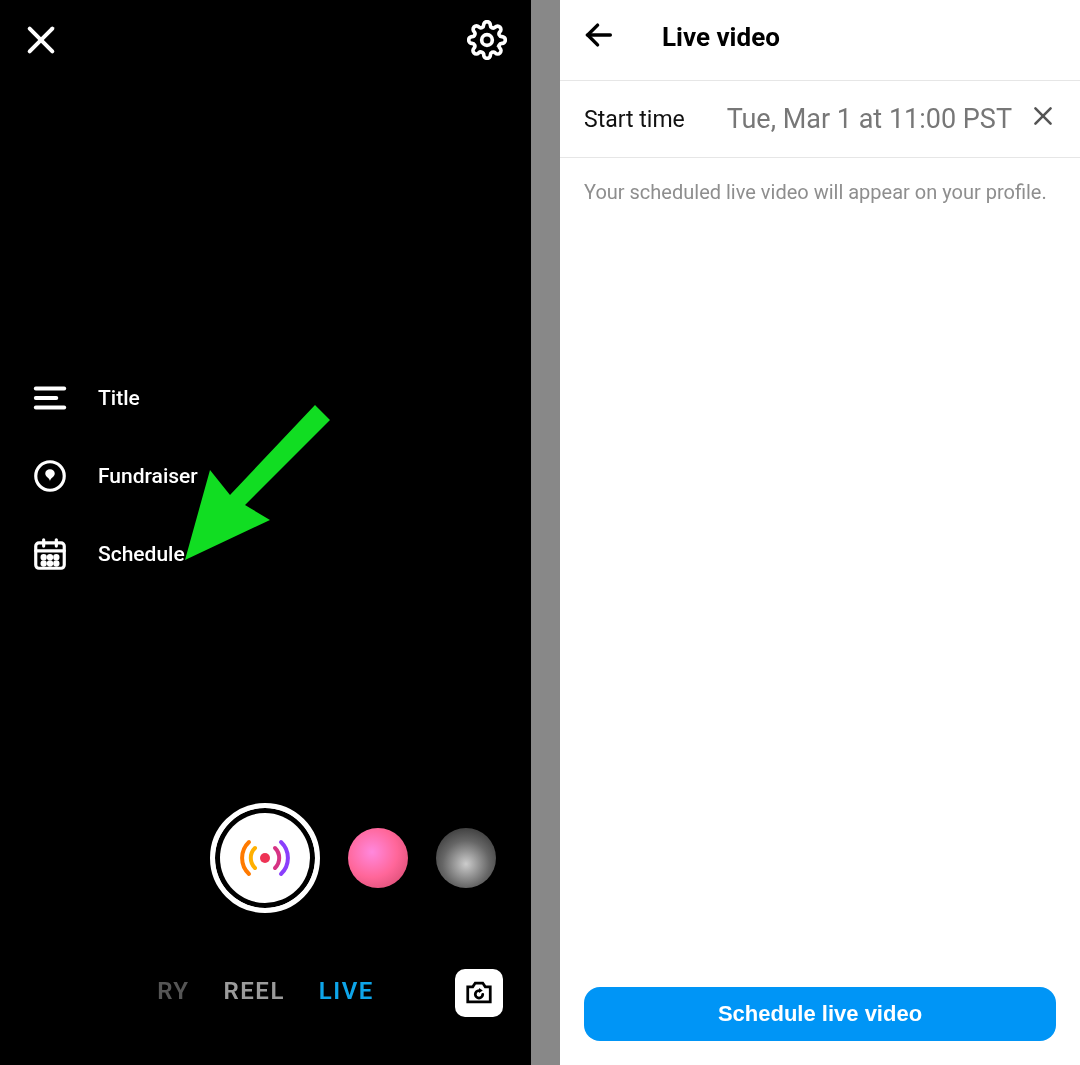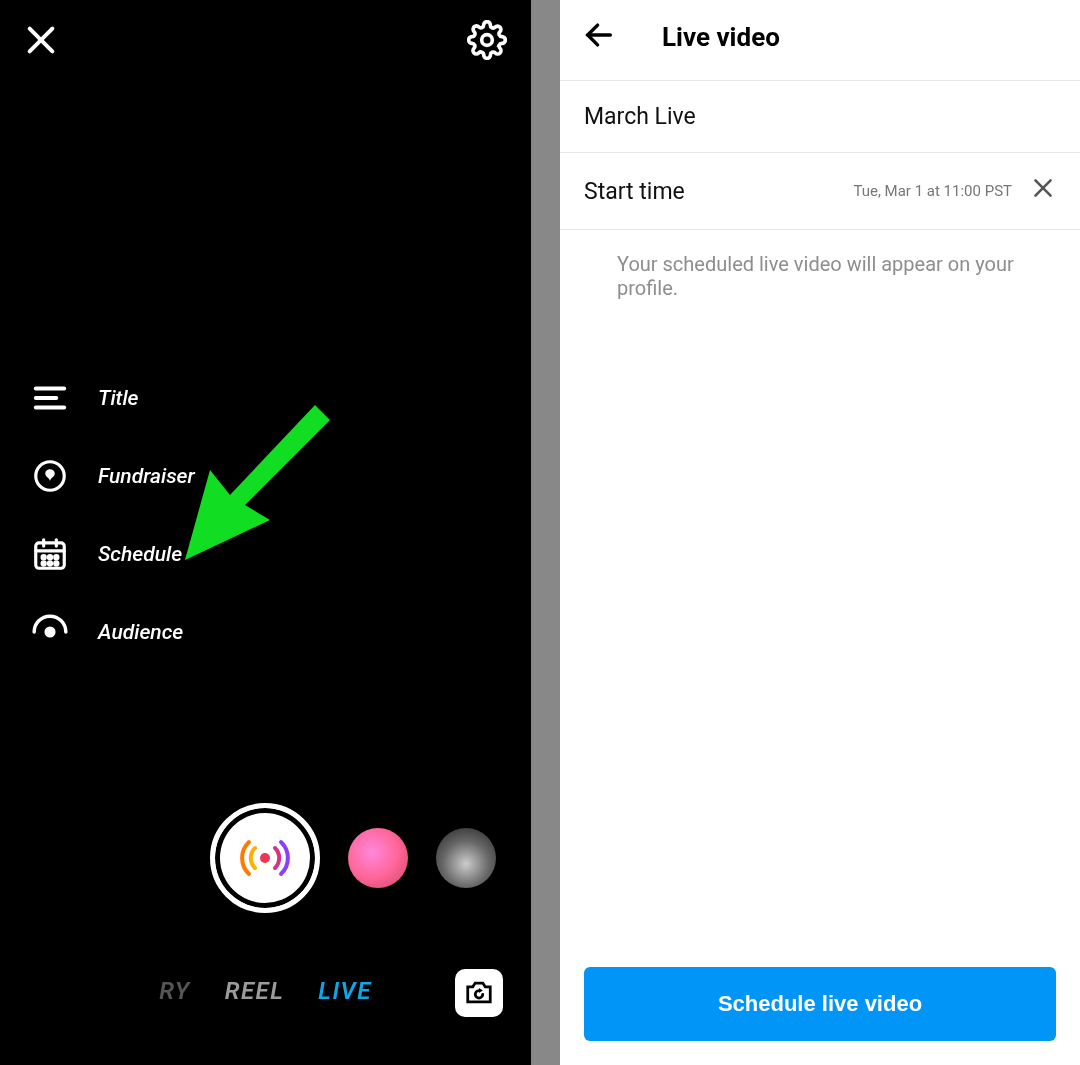--- a/index.html
+++ b/index.html
@@ -12,21 +12,20 @@
     background: #888;
   }
 
   
   .left-panel {
     width: 531px;
     height: 1065px;
     background: #000;
     position: relative;
     flex-shrink: 0;
-    font-style: italic;
   }
   .left-top {
     display: flex;
     justify-content: space-between;
     align-items: center;
     padding: 20px 24px;
   }
   .close-icon svg, .gear-icon svg { display:block; }
 
   .options-list {
@@ -150,43 +149,42 @@
 
   .r-row{
     padding: 22px 24px;
     border-bottom:1px solid #e6e6e6;
     display:flex;
     align-items:center;
     justify-content:space-between;
     font-size:23px;
   }
   .r-row .label { color:#111; }
-  .r-row .value { color:#777; font-size:15px; }
+  .r-row .value { color:#777; font-size:27px; }
   .r-row .x { margin-left:18px; color:#444; }
 
   .r-help{
     padding: 22px 24px;
     color:#8e8e8e;
     font-size:20px;
-    margin-left:33px;
   }
 
   .r-footer{
     margin-top:auto;
     padding: 18px 24px 24px;
   }
   .schedule-btn{
     width:100%;
     background:#0095f6;
     color:#fff;
     border:none;
-    border-radius:6px;
+    border-radius:16px;
     font-size:22px;
     font-weight:600;
-    padding:24px 0;
+    padding:14px 0;
     cursor:pointer;
     text-align:center;
   }
 </style>
 </head>
 <body>
 
 <div class="left-panel">
   <div class="left-top">
     <span class="close-icon">
@@ -233,29 +231,20 @@
             <circle cx="8" cy="14" r="1" fill="#fff"></circle>
             <circle cx="12" cy="14" r="1" fill="#fff"></circle>
             <circle cx="16" cy="14" r="1" fill="#fff"></circle>
             <circle cx="8" cy="18" r="1" fill="#fff"></circle>
             <circle cx="12" cy="18" r="1" fill="#fff"></circle>
             <circle cx="16" cy="18" r="1" fill="#fff"></circle>
           </svg>
       </span>
       <span class="option-label">Schedule</span>
     </div>
-    <div class="option-row">
-      <span class="option-icon">
-        <svg width="38" height="38" viewBox="0 0 24 24" fill="none" stroke="#fff" stroke-width="2.2" stroke-linecap="round">
-            <path d="M2 12a10 10 0 0 1 20 0"></path>
-            <circle cx="12" cy="12" r="3.5" fill="#fff" stroke="none"></circle>
-          </svg>
-      </span>
-      <span class="option-label">Audience</span>
-    </div>
   </div>
 
   <svg class="arrow" width="160" height="160" viewBox="0 0 160 160">
     <defs></defs>
     <polygon points="140,0 155,15 70,100 95,115 10,155 35,65 55,90" fill="#11dd22"></polygon>
   </svg>
 
   <div class="thumbs">
     <div class="live-shutter">
       <div class="live-shutter-inner">
@@ -293,23 +282,20 @@
   <div class="r-header">
     <span>
       <svg width="34" height="34" viewBox="0 0 24 24" fill="none" stroke="#000" stroke-width="2.4" stroke-linecap="round">
           <line x1="20" y1="12" x2="4" y2="12"></line>
           <polyline points="11 5 4 12 11 19"></polyline>
         </svg>
     </span>
     <span class="r-title">Live video</span>
   </div>
 
-  <div class="r-row">
-    <span class="label">March Live</span>
-  </div>
 
   <div class="r-row">
     <span class="label">Start time</span>
     <span style="display:flex;align-items:center;">
       <span class="value">Tue, Mar 1 at 11:00 PST</span>
       <span class="x">
         <svg width="26" height="26" viewBox="0 0 24 24" fill="none" stroke="#555" stroke-width="2.4" stroke-linecap="round">
             <line x1="5" y1="5" x2="19" y2="19"></line>
             <line x1="19" y1="5" x2="5" y2="19"></line>
           </svg>

